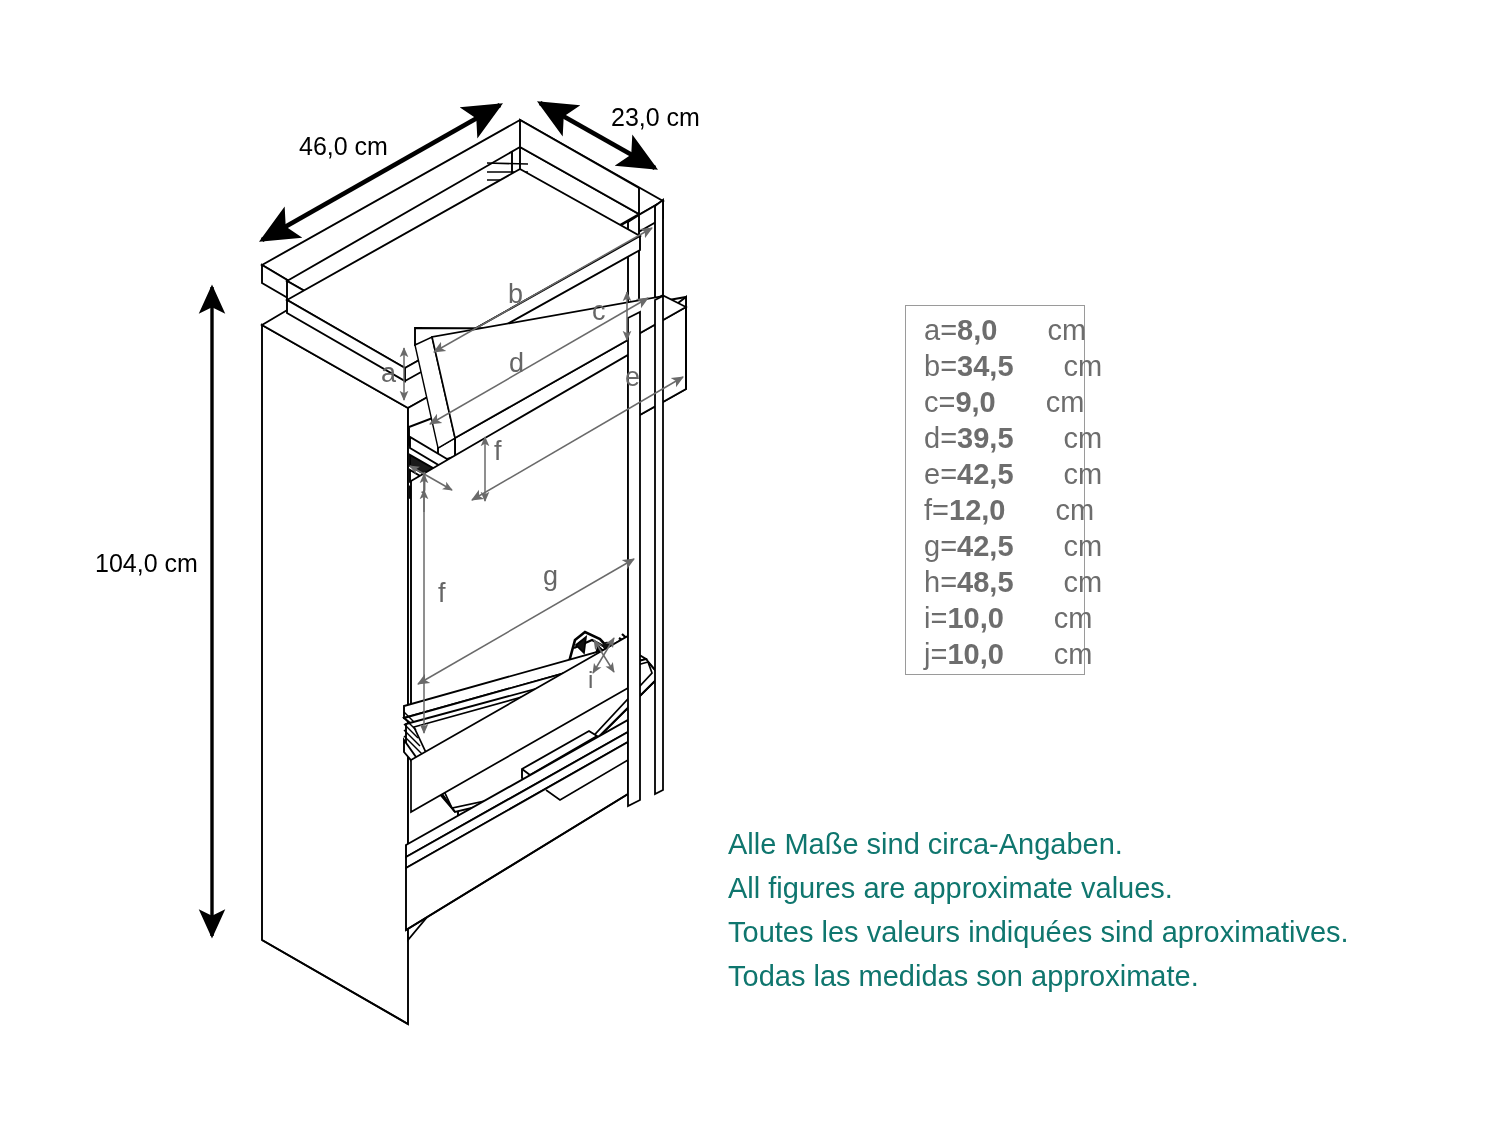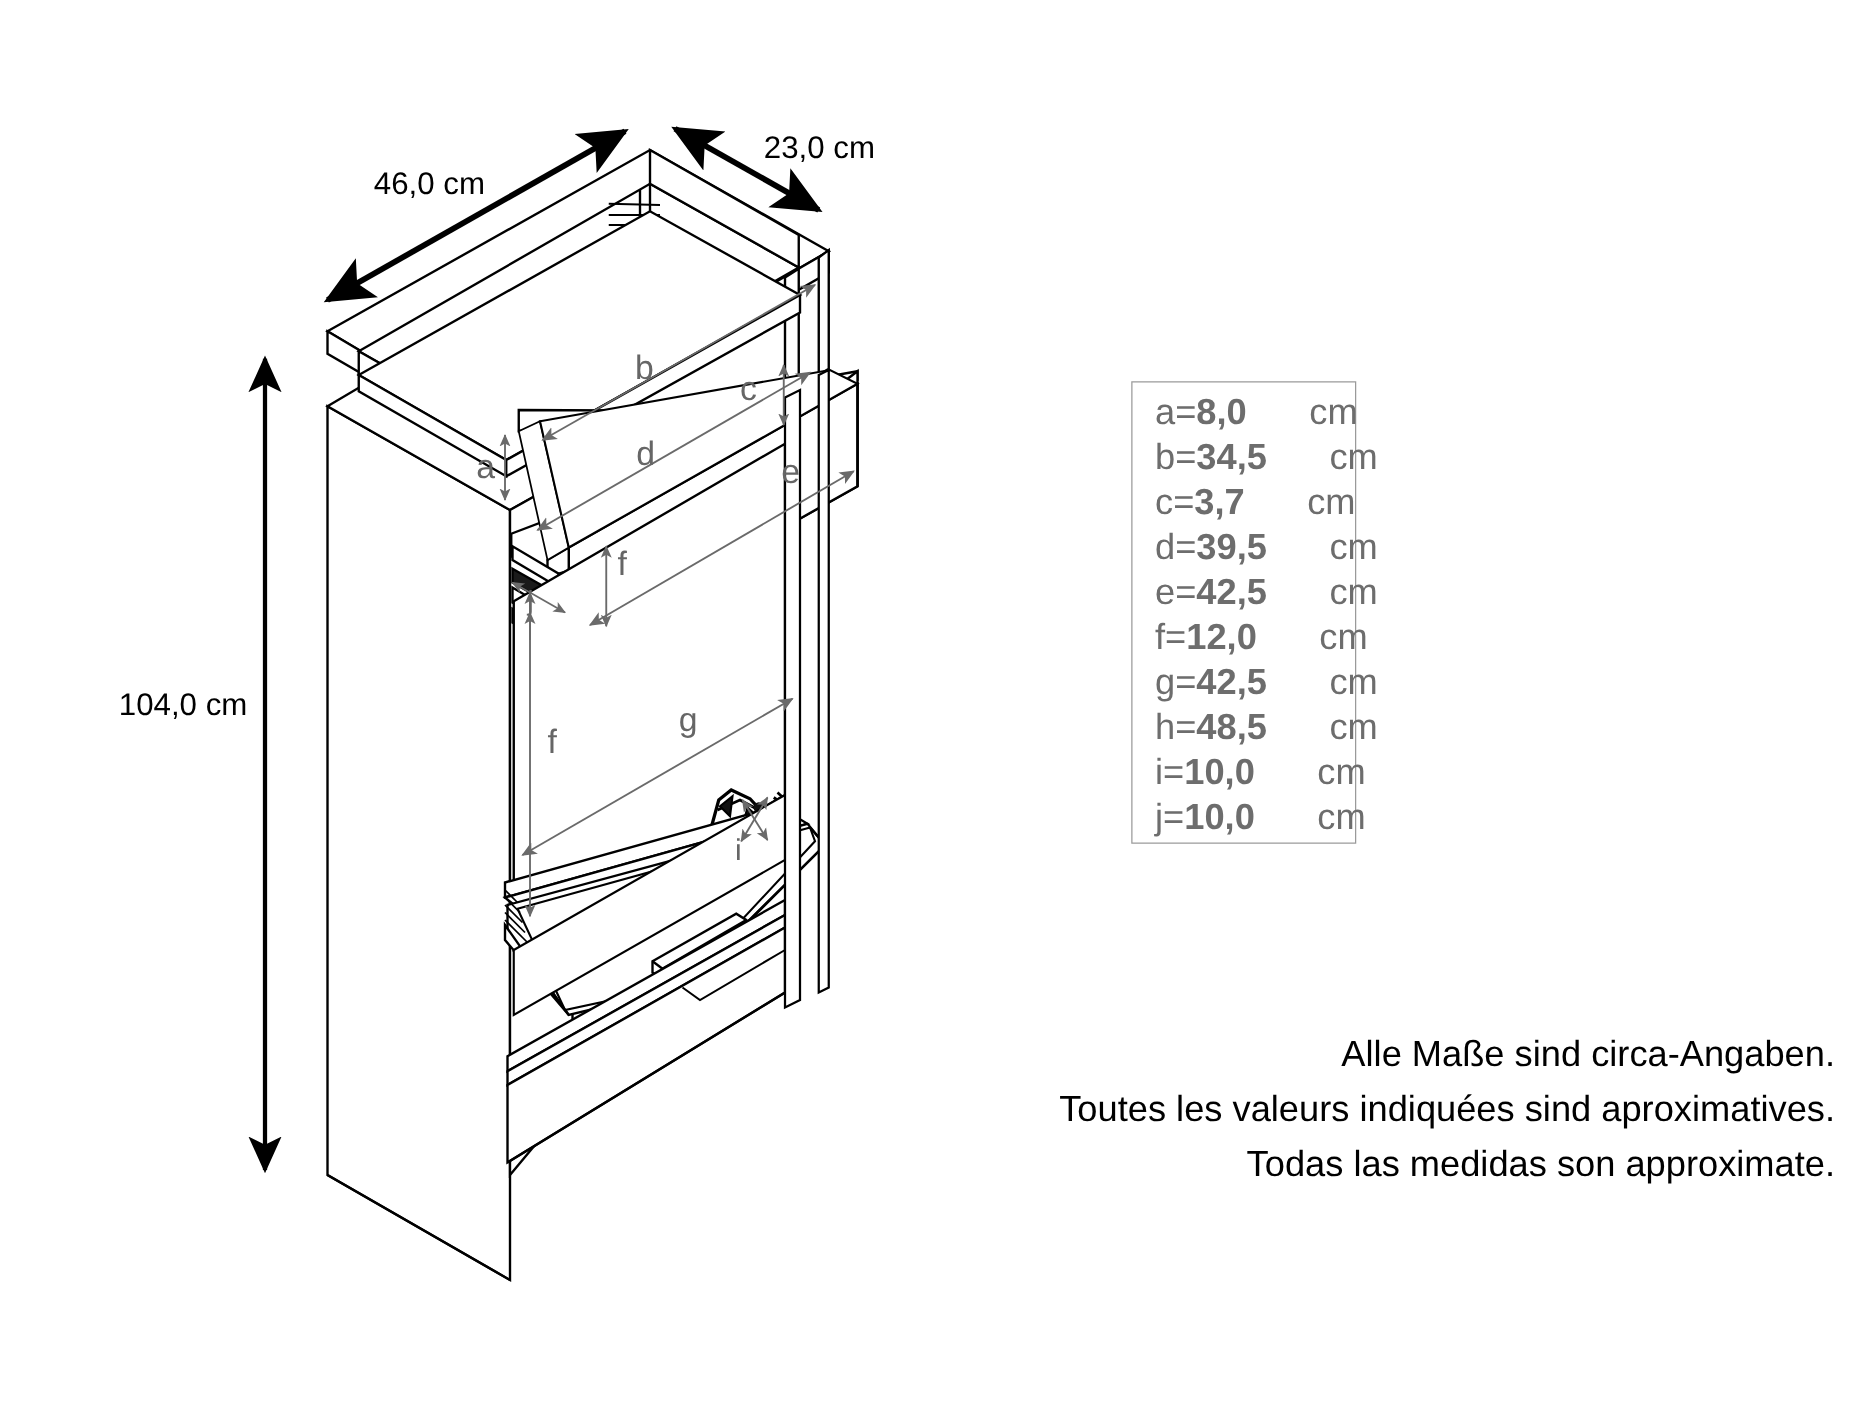--- a/index.html
+++ b/index.html
@@ -20,21 +20,21 @@
   #legend li{display:flex;align-items:baseline;
              font-size:29px;line-height:36px;color:#6d6d6d;
              padding:0 0 0 18px;white-space:pre;}
   #legend li .lk{width:22px;display:inline-block;}
   #legend li .eq{width:24px;display:inline-block;}
   #legend li .lv{width:72px;display:inline-block;text-align:right;font-weight:bold;}
   #legend li .un{display:inline-block;padding-left:8px;margin-left:42px;}
 
   
   #notes{position:absolute;left:728px;top:822px;width:740px;}
-  #notes div{font-size:29px;line-height:44px;color:#000000;white-space:nowrap;text-align:right;}
+  #notes div{font-size:29px;line-height:44px;color:#0f766e;white-space:nowrap;}
 </style>
 </head>
 <body>
 
 <div id="stage">
 
   <svg id="drawing" viewBox="0 0 1500 1125">
     <defs>
       <marker id="ahBlack" viewBox="0 0 12 12" refX="10.5" refY="6" markerWidth="9" markerHeight="9" orient="auto-start-reverse">
         <path d="M0,0.8 L11.5,6 L0,11.2 L2.6,6 Z" fill="#000"></path>
@@ -263,21 +263,21 @@
       </li>
       <li>
         <span class="lk">b</span>
         <span class="eq">=</span>
         <span class="lv">34,5</span>
         <span class="un">cm</span>
       </li>
       <li>
         <span class="lk">c</span>
         <span class="eq">=</span>
-        <span class="lv">3,7</span>
+        <span class="lv">9,0</span>
         <span class="un">cm</span>
       </li>
       <li>
         <span class="lk">d</span>
         <span class="eq">=</span>
         <span class="lv">39,5</span>
         <span class="un">cm</span>
       </li>
       <li>
         <span class="lk">e</span>
@@ -313,17 +313,18 @@
         <span class="lk">j</span>
         <span class="eq">=</span>
         <span class="lv">10,0</span>
         <span class="un">cm</span>
       </li>
     </ul>
   </div>
 
   <div id="notes">
     <div>Alle Maße sind circa-Angaben.</div>
+    <div>All figures are approximate values.</div>
     <div>Toutes les valeurs indiquées sind aproximatives.</div>
     <div>Todas las medidas son approximate.</div>
   </div>
 
 </div>
 
 </body></html>

